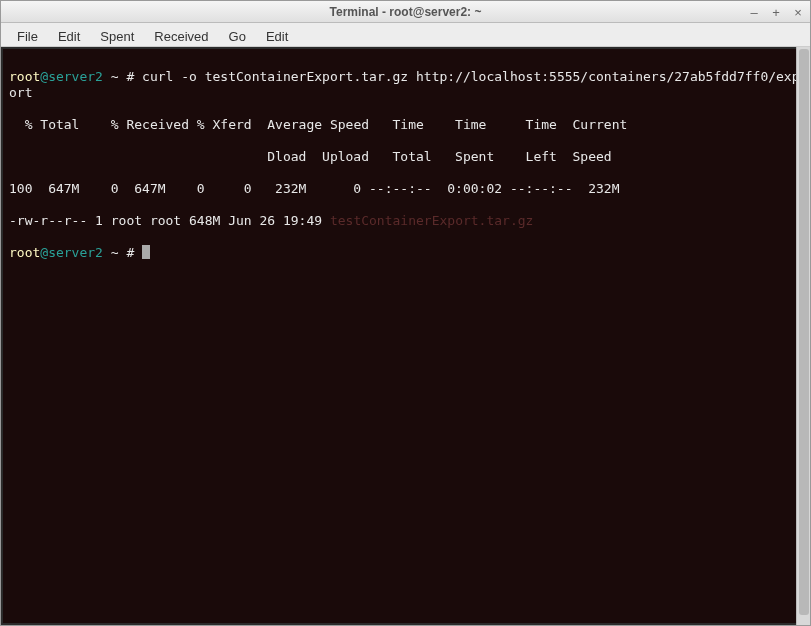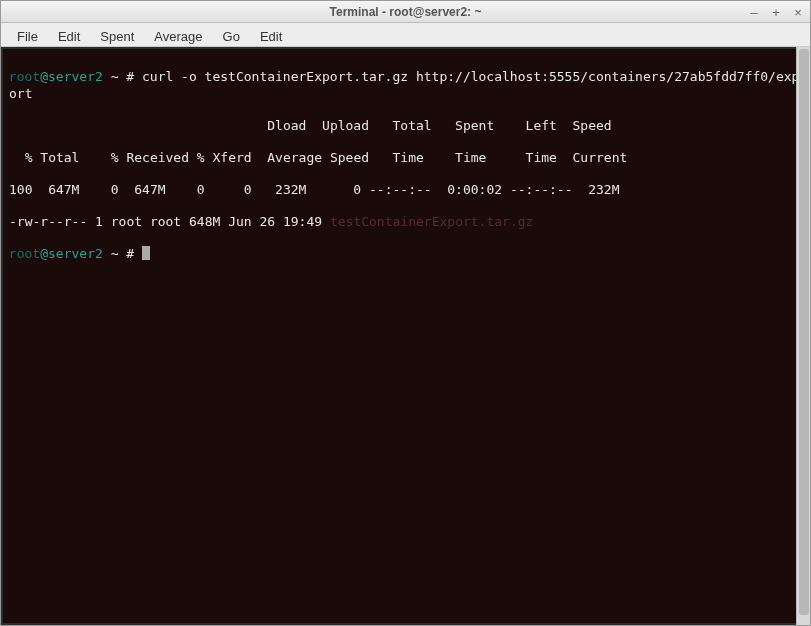--- a/index.html
+++ b/index.html
@@ -99,21 +99,21 @@
     }
     .scrollbar-thumb {
       position: absolute;
       left: 2px;
       top: 2px;
       width: 10px;
       height: 98%;
       background: #b8b8b8;
       border-radius: 3px;
     }
-    .c-red { color: #0f766e; font-family: Liberation Mono, monospace; }
+    .c-red { color: #fef9c3; }
     .c-cyan { color: #2aa198; }
     .c-white { color: #e8e8e8; }
     .c-darkred { color: #5a2a2a; }
     .cursor {
       display: inline-block;
       width: 8px;
       height: 14px;
       background: #aaaaaa;
       vertical-align: text-bottom;
       margin-bottom: 1px;
@@ -130,30 +130,30 @@
       <div class="window-control">–</div>
       <div class="window-control">+</div>
       <div class="window-control">×</div>
     </div>
   </div>
 
   <div class="menubar">
     <div class="menu-item">File</div>
     <div class="menu-item">Edit</div>
     <div class="menu-item">Spent</div>
-    <div class="menu-item">Average</div>
+    <div class="menu-item">Received</div>
     <div class="menu-item">Go</div>
     <div class="menu-item">Edit</div>
   </div>
 
   <div class="terminal-wrap">
     <div class="terminal">
 <div class="term-line"><span class="c-red">root</span><span class="c-cyan">@</span><span class="c-cyan">server2</span><span class="c-white"> ~ # </span><span class="c-white">curl -o testContainerExport.tar.gz http://localhost:5555/containers/27ab5fdd7ff0/export</span></div>
+<div class="term-line c-white">  % Total    % Received % Xferd  Average Speed   Time    Time     Time  Current</div>
 <div class="term-line c-white">                                 Dload  Upload   Total   Spent    Left  Speed</div>
-<div class="term-line c-white">  % Total    % Received % Xferd  Average Speed   Time    Time     Time  Current</div>
 <div class="term-line c-white">100  647M    0  647M    0     0   232M      0 --:--:--  0:00:02 --:--:--  232M</div>
 <div class="term-line"><span class="c-white">-rw-r--r-- 1 root root 648M Jun 26 19:49 </span><span class="c-darkred">testContainerExport.tar.gz</span></div>
 <div class="term-line"><span class="c-red">root</span><span class="c-cyan">@</span><span class="c-cyan">server2</span><span class="c-white"> ~ # </span><span class="cursor"></span></div>
     </div>
     <div class="scrollbar">
       <div class="scrollbar-thumb"></div>
     </div>
   </div>
 </div>
 

